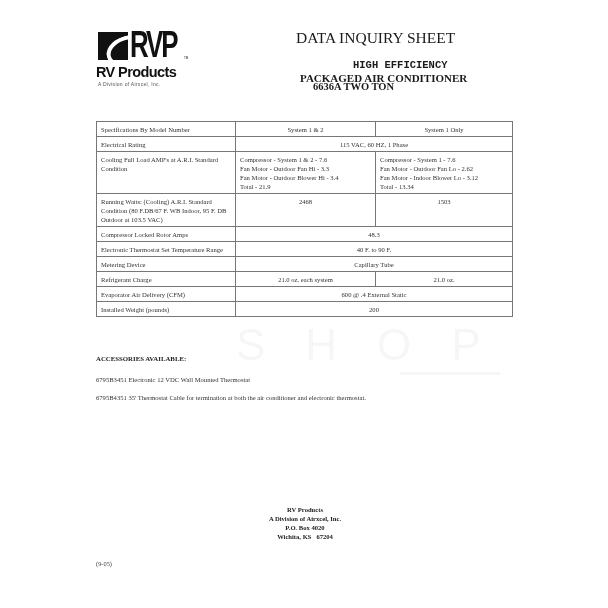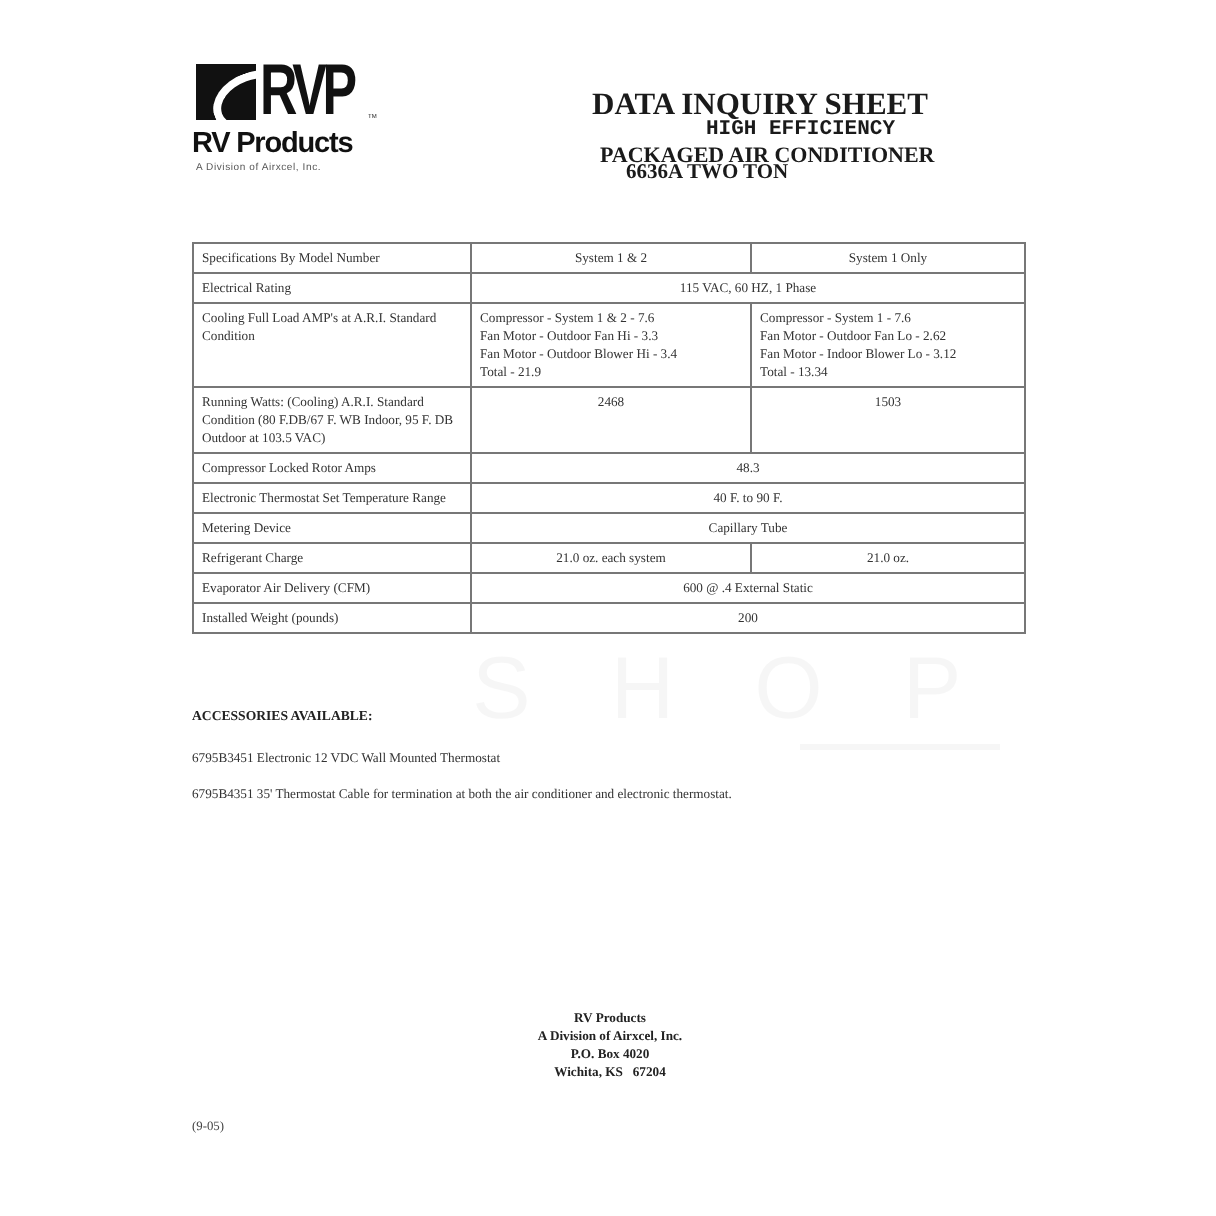--- a/index.html
+++ b/index.html
@@ -10,21 +10,21 @@
   .logo-mark .swoosh { position: absolute; left: 8px; top: 4px; width: 34px; height: 22px; border-radius: 50%;
          border: 4px solid #fff; border-right-color: transparent; border-bottom-color: transparent; transform: rotate(-20deg); }
   .logo-rvp { position: absolute; left: 34px; top: -3px; font-family: "Liberation Sans", sans-serif; font-weight: bold;
          font-size: 36px; letter-spacing: -3px; transform: scaleX(0.72); transform-origin: left top; line-height: 36px; color: #111; }
   .logo-tm { position: absolute; left: 88px; top: 26px; font-size: 3px; font-family: "Liberation Sans", sans-serif; }
   .logo-name { position: absolute; left: 0; top: 34px; font-family: "Liberation Sans", sans-serif; font-weight: bold;
          font-size: 14.5px; letter-spacing: -0.6px; color: #111; white-space: nowrap; }
   .logo-sub { position: absolute; left: 2px; top: 51px; font-family: "Liberation Sans", sans-serif; font-size: 5px;
          color: #555; white-space: nowrap; letter-spacing: 0.3px; }
 
-  .title { position: absolute; left: 296px; top: 29px; font-weight: bold; font-size: 15.5px; white-space: nowrap; margin-top: 15px; }
+  .title { position: absolute; left: 296px; top: 29px; font-weight: normal; font-size: 15.5px; white-space: nowrap; }
   .sub1 { position: absolute; left: 313px; top: 46px; font-weight: bold; font-size: 10.5px; white-space: nowrap; margin-top: 35px; }
   .sub2 { position: absolute; left: 353px; top: 59px; font-weight: bold; font-size: 10.5px; white-space: nowrap; font-family: Liberation Mono, monospace; }
   .sub3 { position: absolute; left: 300px; top: 72px; font-weight: bold; font-size: 11px; white-space: nowrap; font-family: Liberation Serif, serif; }
 
   table.spec { position: absolute; left: 96px; top: 121px; width: 417px; border-collapse: collapse;
          font-size: 6.6px; line-height: 9px; color: #333; }
   table.spec td { border: 1px solid #777; padding: 3px 4px 2px 4px; vertical-align: top; }
   table.spec td.lbl { width: 130px; }
   table.spec td.c { text-align: center; }
   table.spec td.v { width: 131px; }

